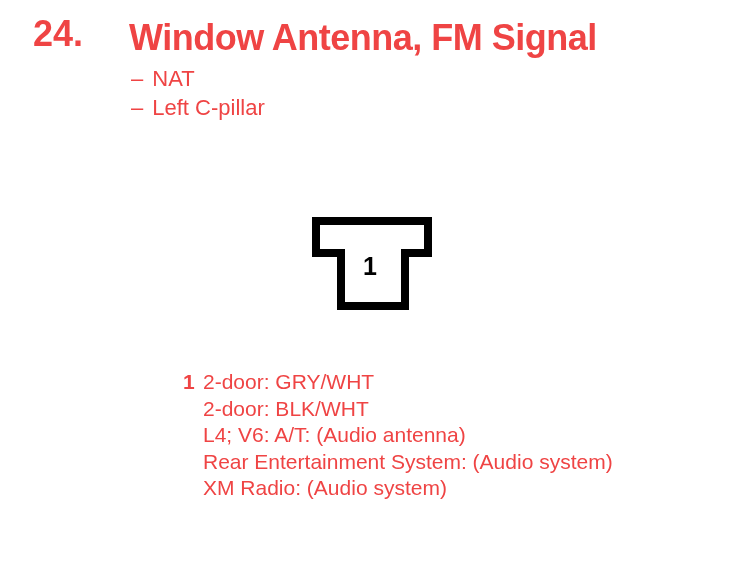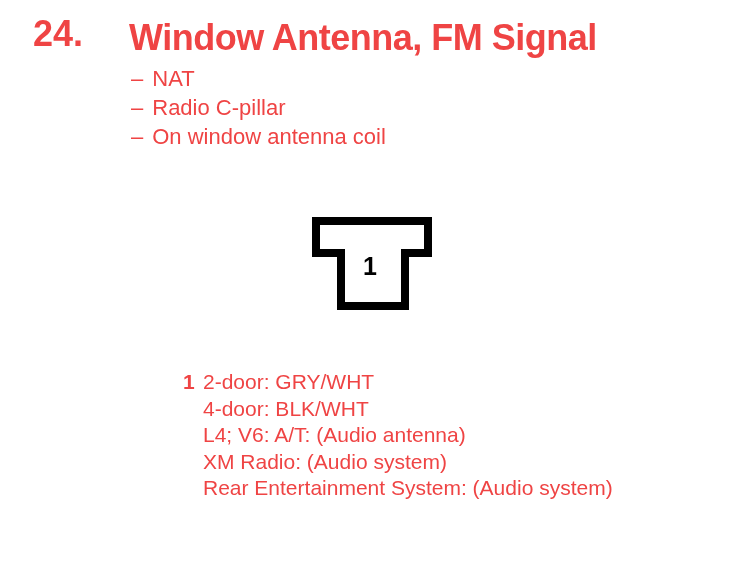--- a/index.html
+++ b/index.html
@@ -86,35 +86,32 @@
 
   <span class="section-number">24.</span>
 
   <h1 class="page-title">Window Antenna, FM Signal</h1>
 
   <div class="bullets">
     <div class="bullet-line">
       <span class="bullet-dash">–</span><span>NAT</span>
     </div>
     <div class="bullet-line">
-      <span class="bullet-dash">–</span><span>Radio C-pillar</span>
-    </div>
-    <div class="bullet-line">
-      <span class="bullet-dash">–</span><span>On window antenna coil</span>
+      <span class="bullet-dash">–</span><span>Left C-pillar</span>
     </div>
   </div>
 
   <svg class="connector-svg" width="128" height="101" viewBox="308 213 128 101" xmlns="http://www.w3.org/2000/svg">
     <polygon points="316,221 428,221 428,253 405,253 405,306 341,306 341,253 316,253" fill="#ffffff" stroke="#000000" stroke-width="8" stroke-linejoin="miter"></polygon>
     <text x="370" y="275" font-family="Liberation Sans, sans-serif" font-size="25" font-weight="bold" text-anchor="middle" fill="#000000">1</text>
   </svg>
 
   <span class="legend-pin">1</span>
 
   <div class="legend-lines">
     <div class="legend-line">2-door: GRY/WHT</div>
-    <div class="legend-line">4-door: BLK/WHT</div>
+    <div class="legend-line">2-door: BLK/WHT</div>
     <div class="legend-line">L4; V6: A/T: (Audio antenna)</div>
+    <div class="legend-line">Rear Entertainment System: (Audio system)</div>
     <div class="legend-line">XM Radio: (Audio system)</div>
-    <div class="legend-line">Rear Entertainment System: (Audio system)</div>
   </div>
 
 </div>
 
 </body></html>

